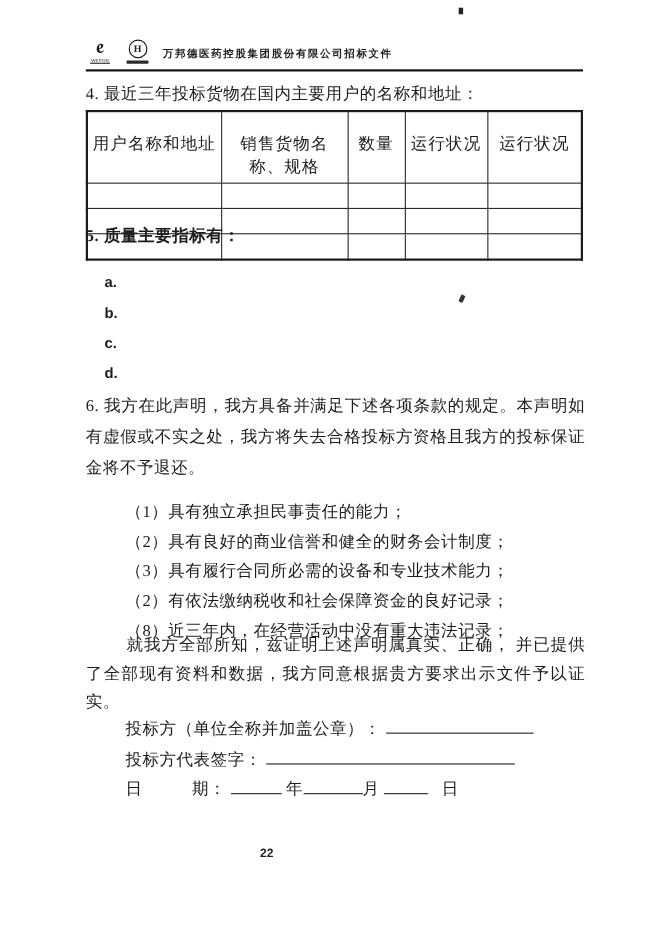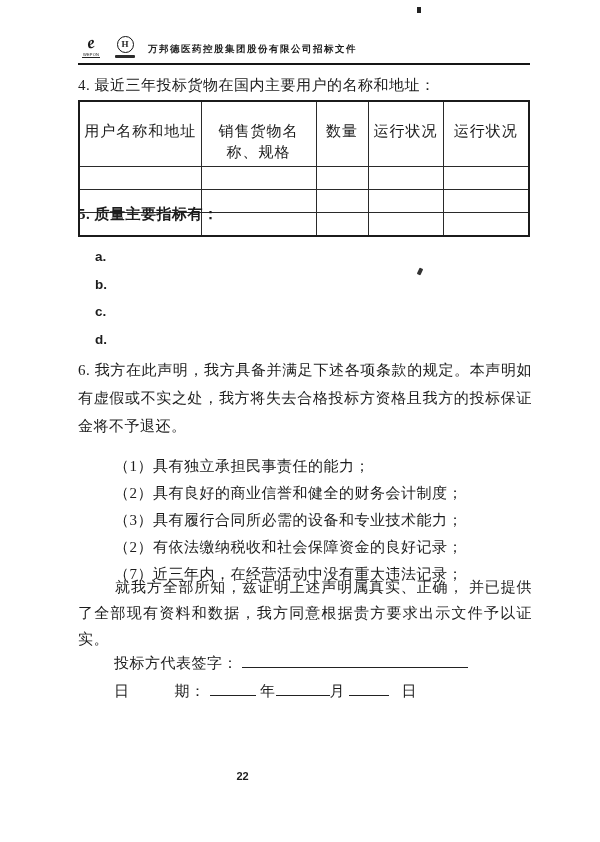--- a/index.html
+++ b/index.html
@@ -170,26 +170,30 @@
     <div>c.</div>
     <div>d.</div>
   </div>
 
   <div class="s6-para">6. 我方在此声明，我方具备并满足下述各项条款的规定。本声明如有虚假或不实之处，我方将失去合格投标方资格且我方的投标保证金将不予退还。</div>
   <div class="clauses">
     <div>（1）具有独立承担民事责任的能力；</div>
     <div>（2）具有良好的商业信誉和健全的财务会计制度；</div>
     <div>（3）具有履行合同所必需的设备和专业技术能力；</div>
     <div>（2）有依法缴纳税收和社会保障资金的良好记录；</div>
-    <div>（7）近三年内，在经营活动中没有重大违法记录；</div>
+    <div>（8）近三年内，在经营活动中没有重大违法记录；</div>
   </div>
 
   <div class="cert-para">就我方全部所知，兹证明上述声明属真实、正确， 并已提供了全部现有资料和数据，我方同意根据贵方要求出示文件予以证实。</div>
 
   <div class="sig-block">
+    <div class="sig-row">
+      <span>投标方（单位全称并加盖公章）：</span>
+      <span class="uline" style="width:134px;"></span>
+    </div>
     <div class="sig-row">
       <span>投标方代表签字：</span>
       <span class="uline" style="width:226px;"></span>
     </div>
     <div class="sig-row">
       <span>日</span><span class="gap-wide"></span><span>期：</span>
       <span class="uline" style="width:46px;"></span>
       <span>年</span><span class="uline" style="width:54px;"></span><span>月</span>
       <span class="uline" style="width:40px;"></span>
       <span style="margin-left:8px;">日</span>

